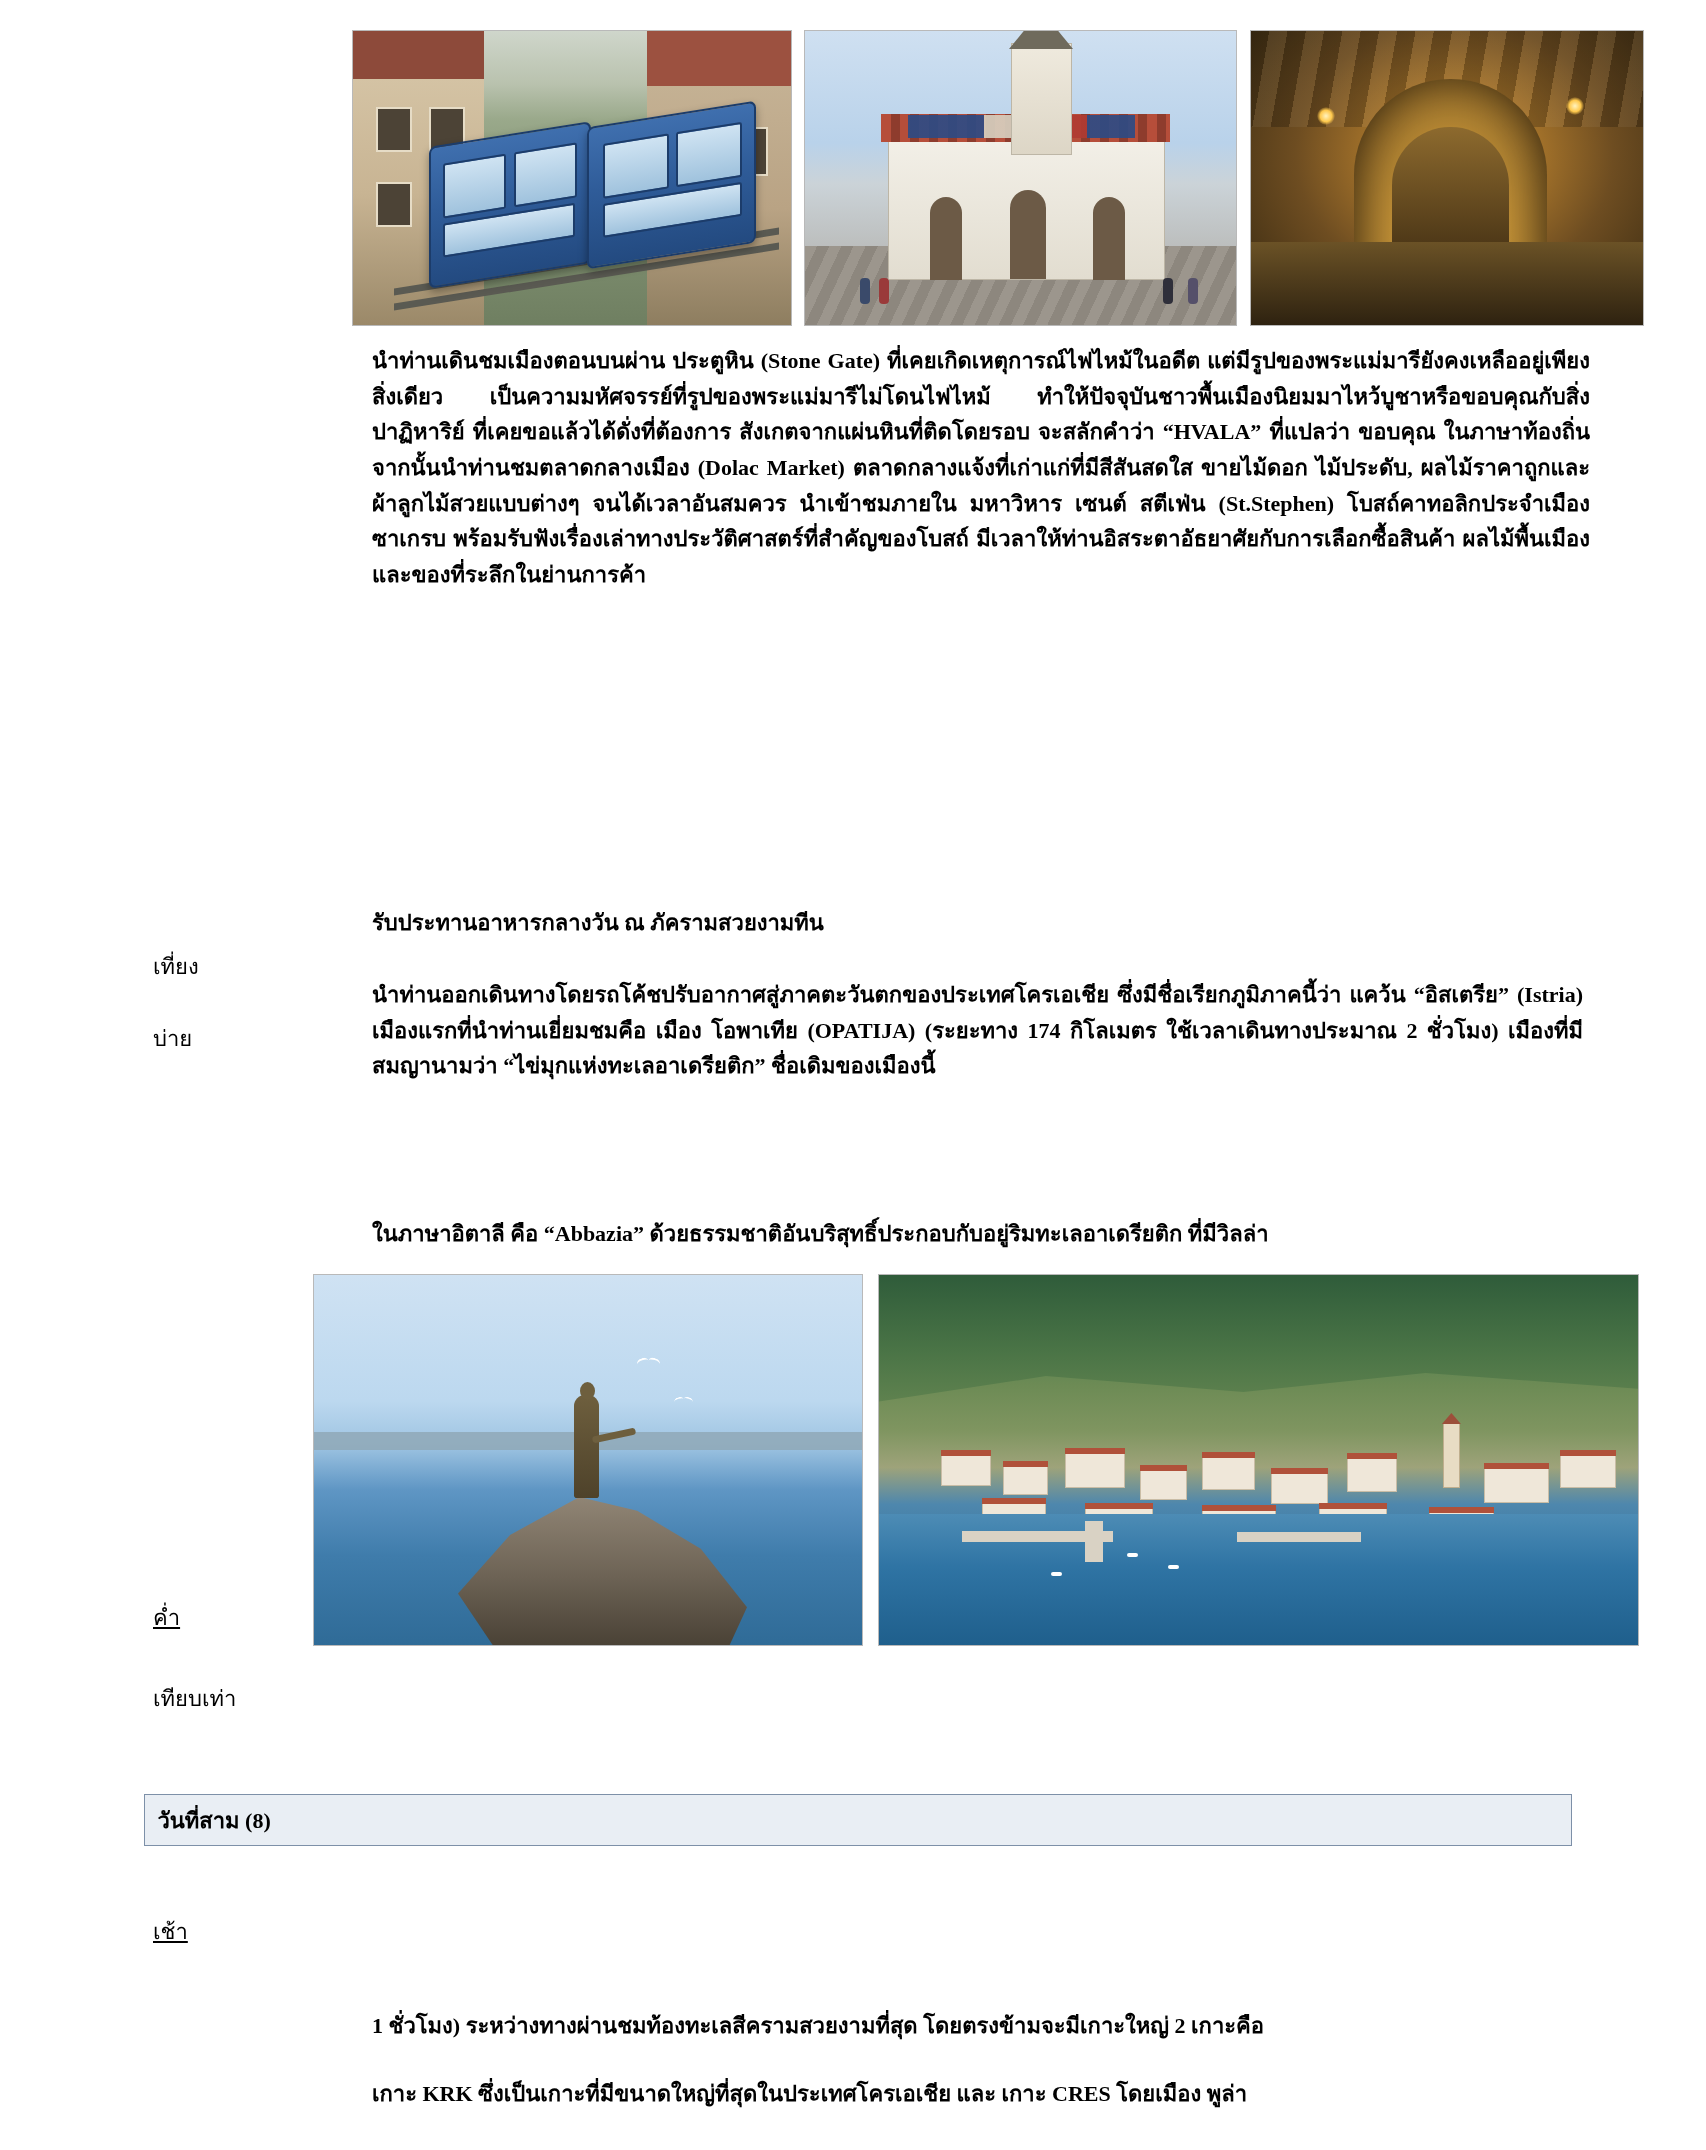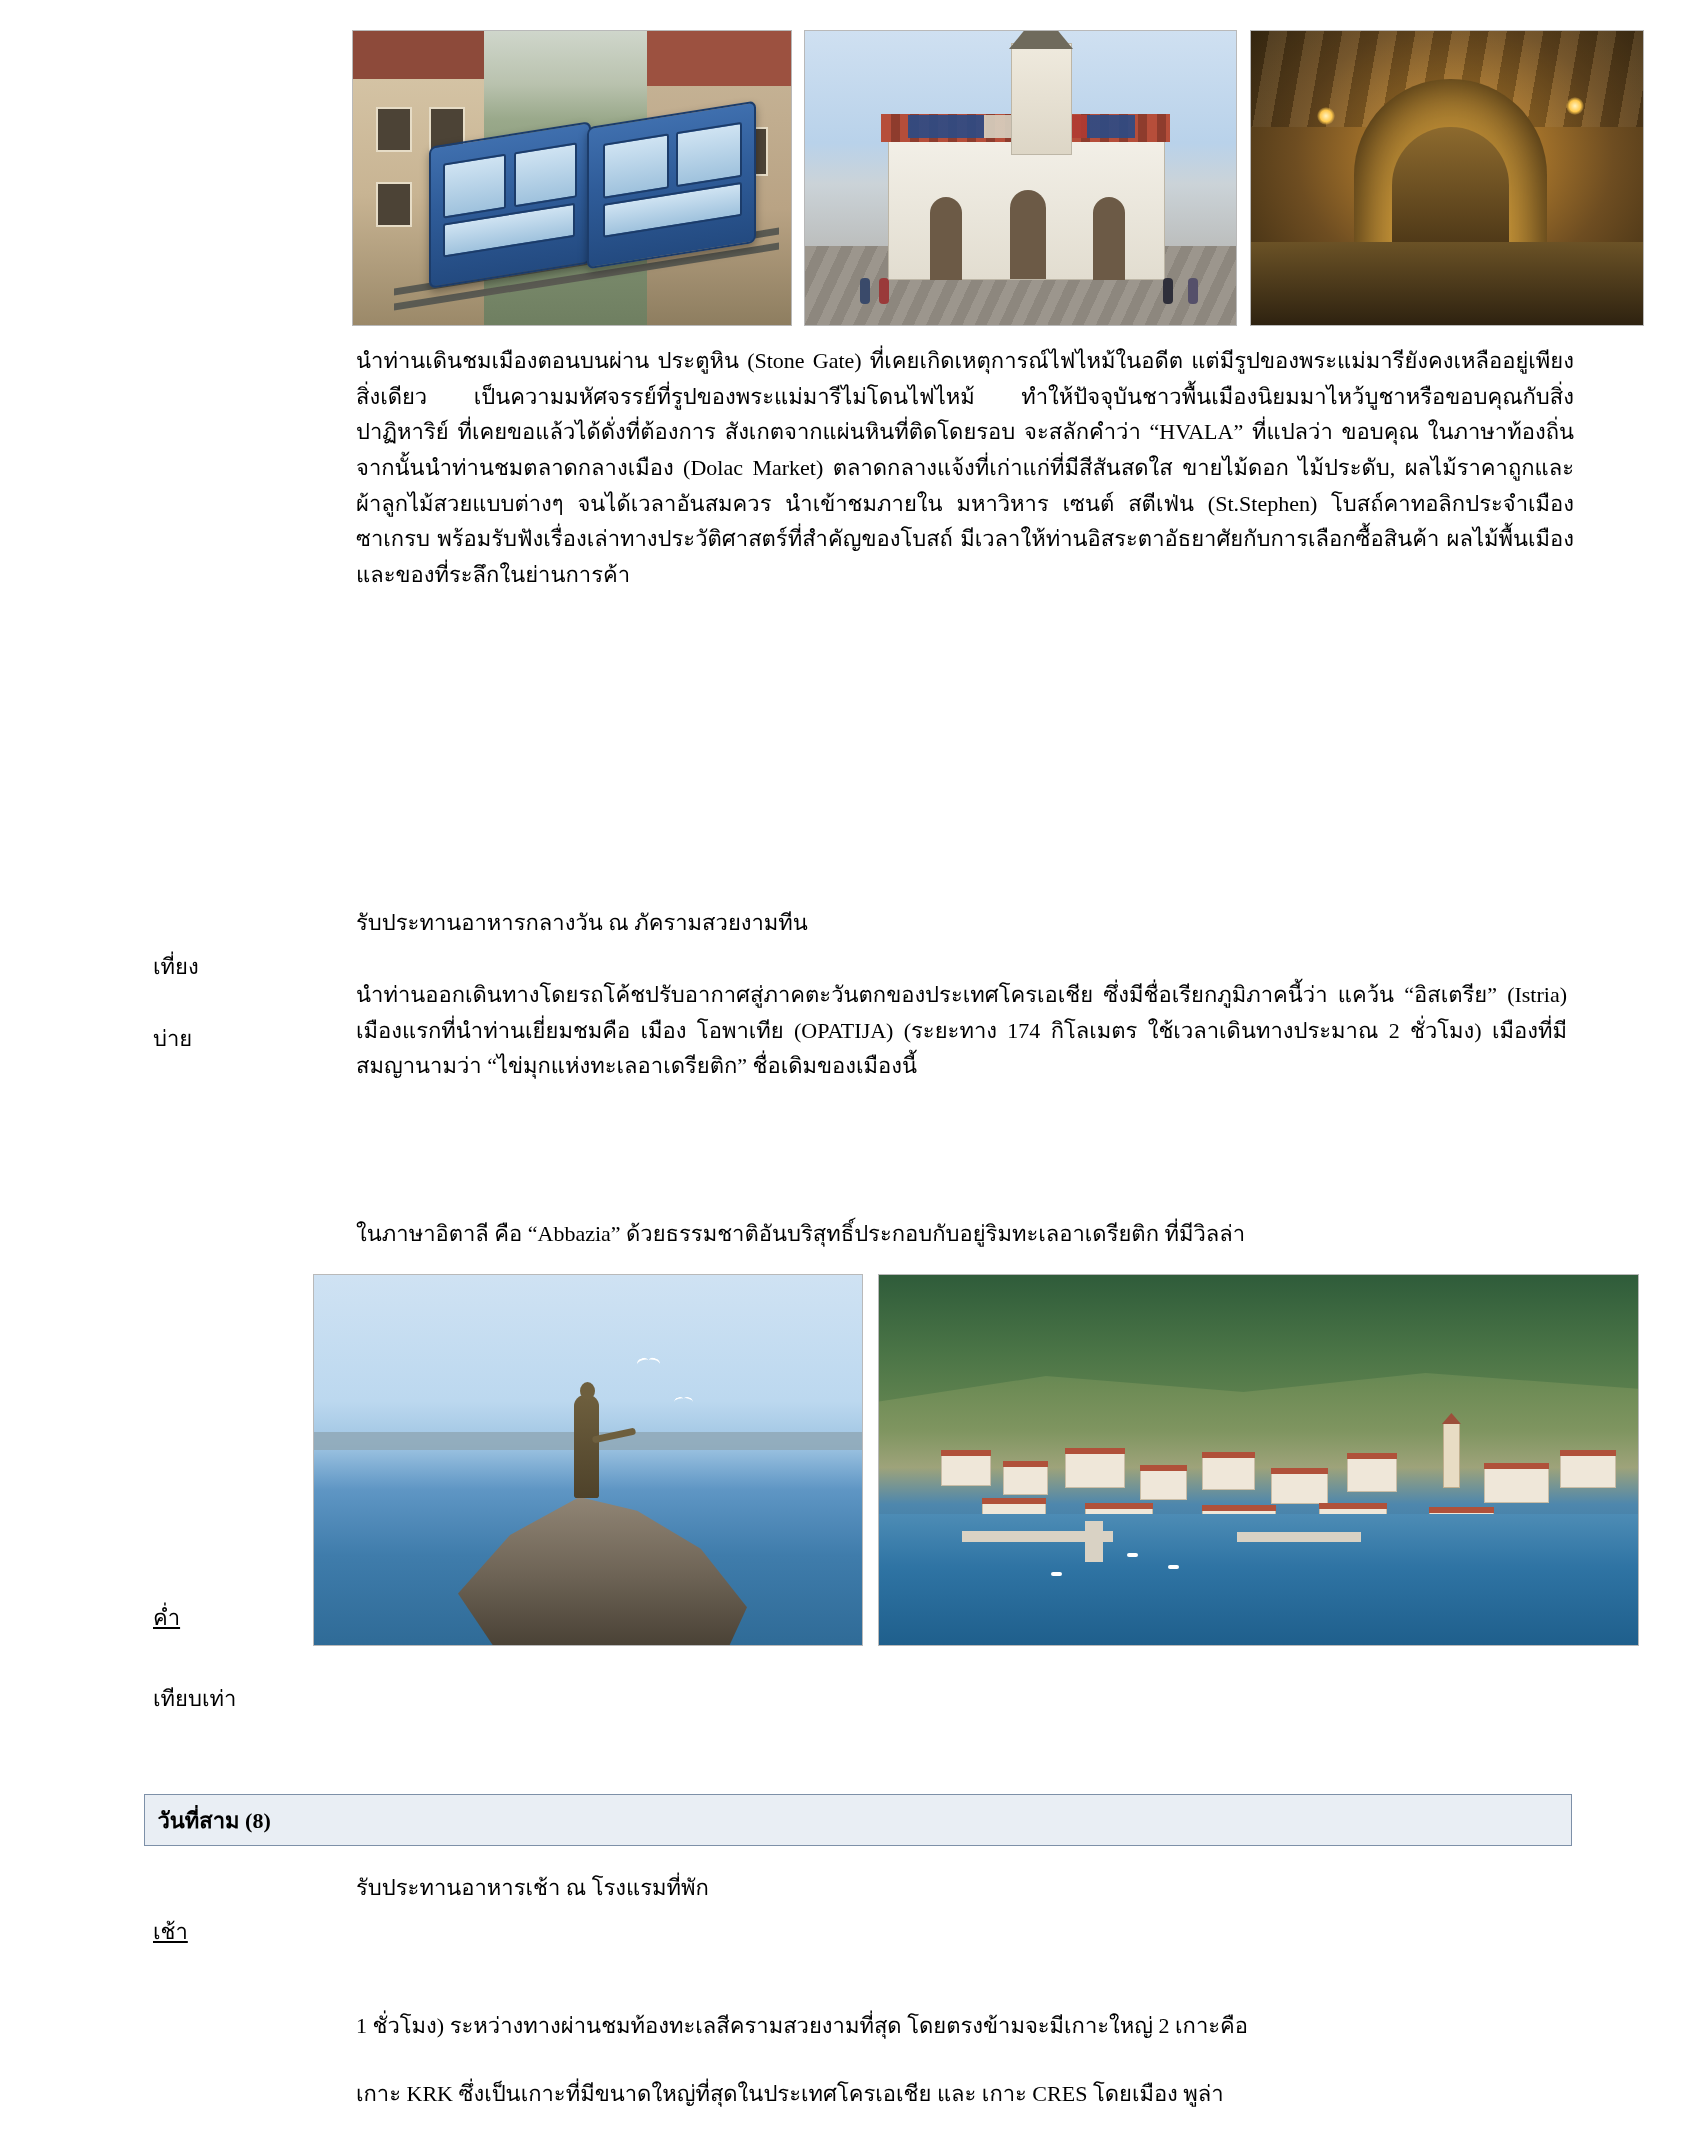--- a/index.html
+++ b/index.html
@@ -196,22 +196,23 @@
   .co-sea { position:absolute; left:0; bottom:0; width:100%; height:131px;
     background: linear-gradient(180deg,#4d8cb5 0%, #2f74a4 40%, #1f5f8c 100%); }
   .co-pier { position:absolute; background:#d9d2c4; }
   .co-boat { position:absolute; width:11px; height:4.1px; background:#ffffff; border-radius:2.1px; }
 
   
   .label-col {
     position:absolute; left:153px; font-size:22px; line-height:1.62;margin-top:44px;
   }
   .body-col {
-    position:absolute; left:356px; width:1218px; font-size:22px; line-height:1.62;
+    position:absolute; left:372px; width:1218px; font-size:22px; line-height:1.62;
     text-align: justify;
+    font-weight: bold;
   }
   .para { margin:0; }
 
   
   .day-bar {
     position:absolute; left:144px; top:1794px; width:1428px; height:52px;
     border:1.4px solid #7d90a8;
     background:#e9eef4;
     box-sizing:border-box;
   }
@@ -337,18 +338,17 @@
   <div class="label-col" style="top:1556px;text-decoration:underline;">ค่ำ</div>
   <div class="label-col" style="top:1637px;">เทียบเท่า</div>
 
   <div class="day-bar">
     <div class="day-bar-inner">
       <span class="day-bar-label">วันที่สาม (8)</span>
     </div>
   </div>
 
   <div class="label-col" style="top:1870px;text-decoration:underline;">เช้า</div>
-  <div class="body-col" style="top:1870px;">รับประทานอาหารเช้า ณ โรงแรมที่พัก</div>
   <div class="body-col" style="top:2008px;">1 ชั่วโมง) ระหว่างทางผ่านชมท้องทะเลสีครามสวยงามที่สุด โดยตรงข้ามจะมีเกาะใหญ่ 2 เกาะคือ</div>
   <div class="body-col" style="top:2076px;">เกาะ KRK ซึ่งเป็นเกาะที่มีขนาดใหญ่ที่สุดในประเทศโครเอเชีย และ เกาะ CRES โดยเมือง พูล่า</div>
 
 </div>
 
 
 </body></html>

